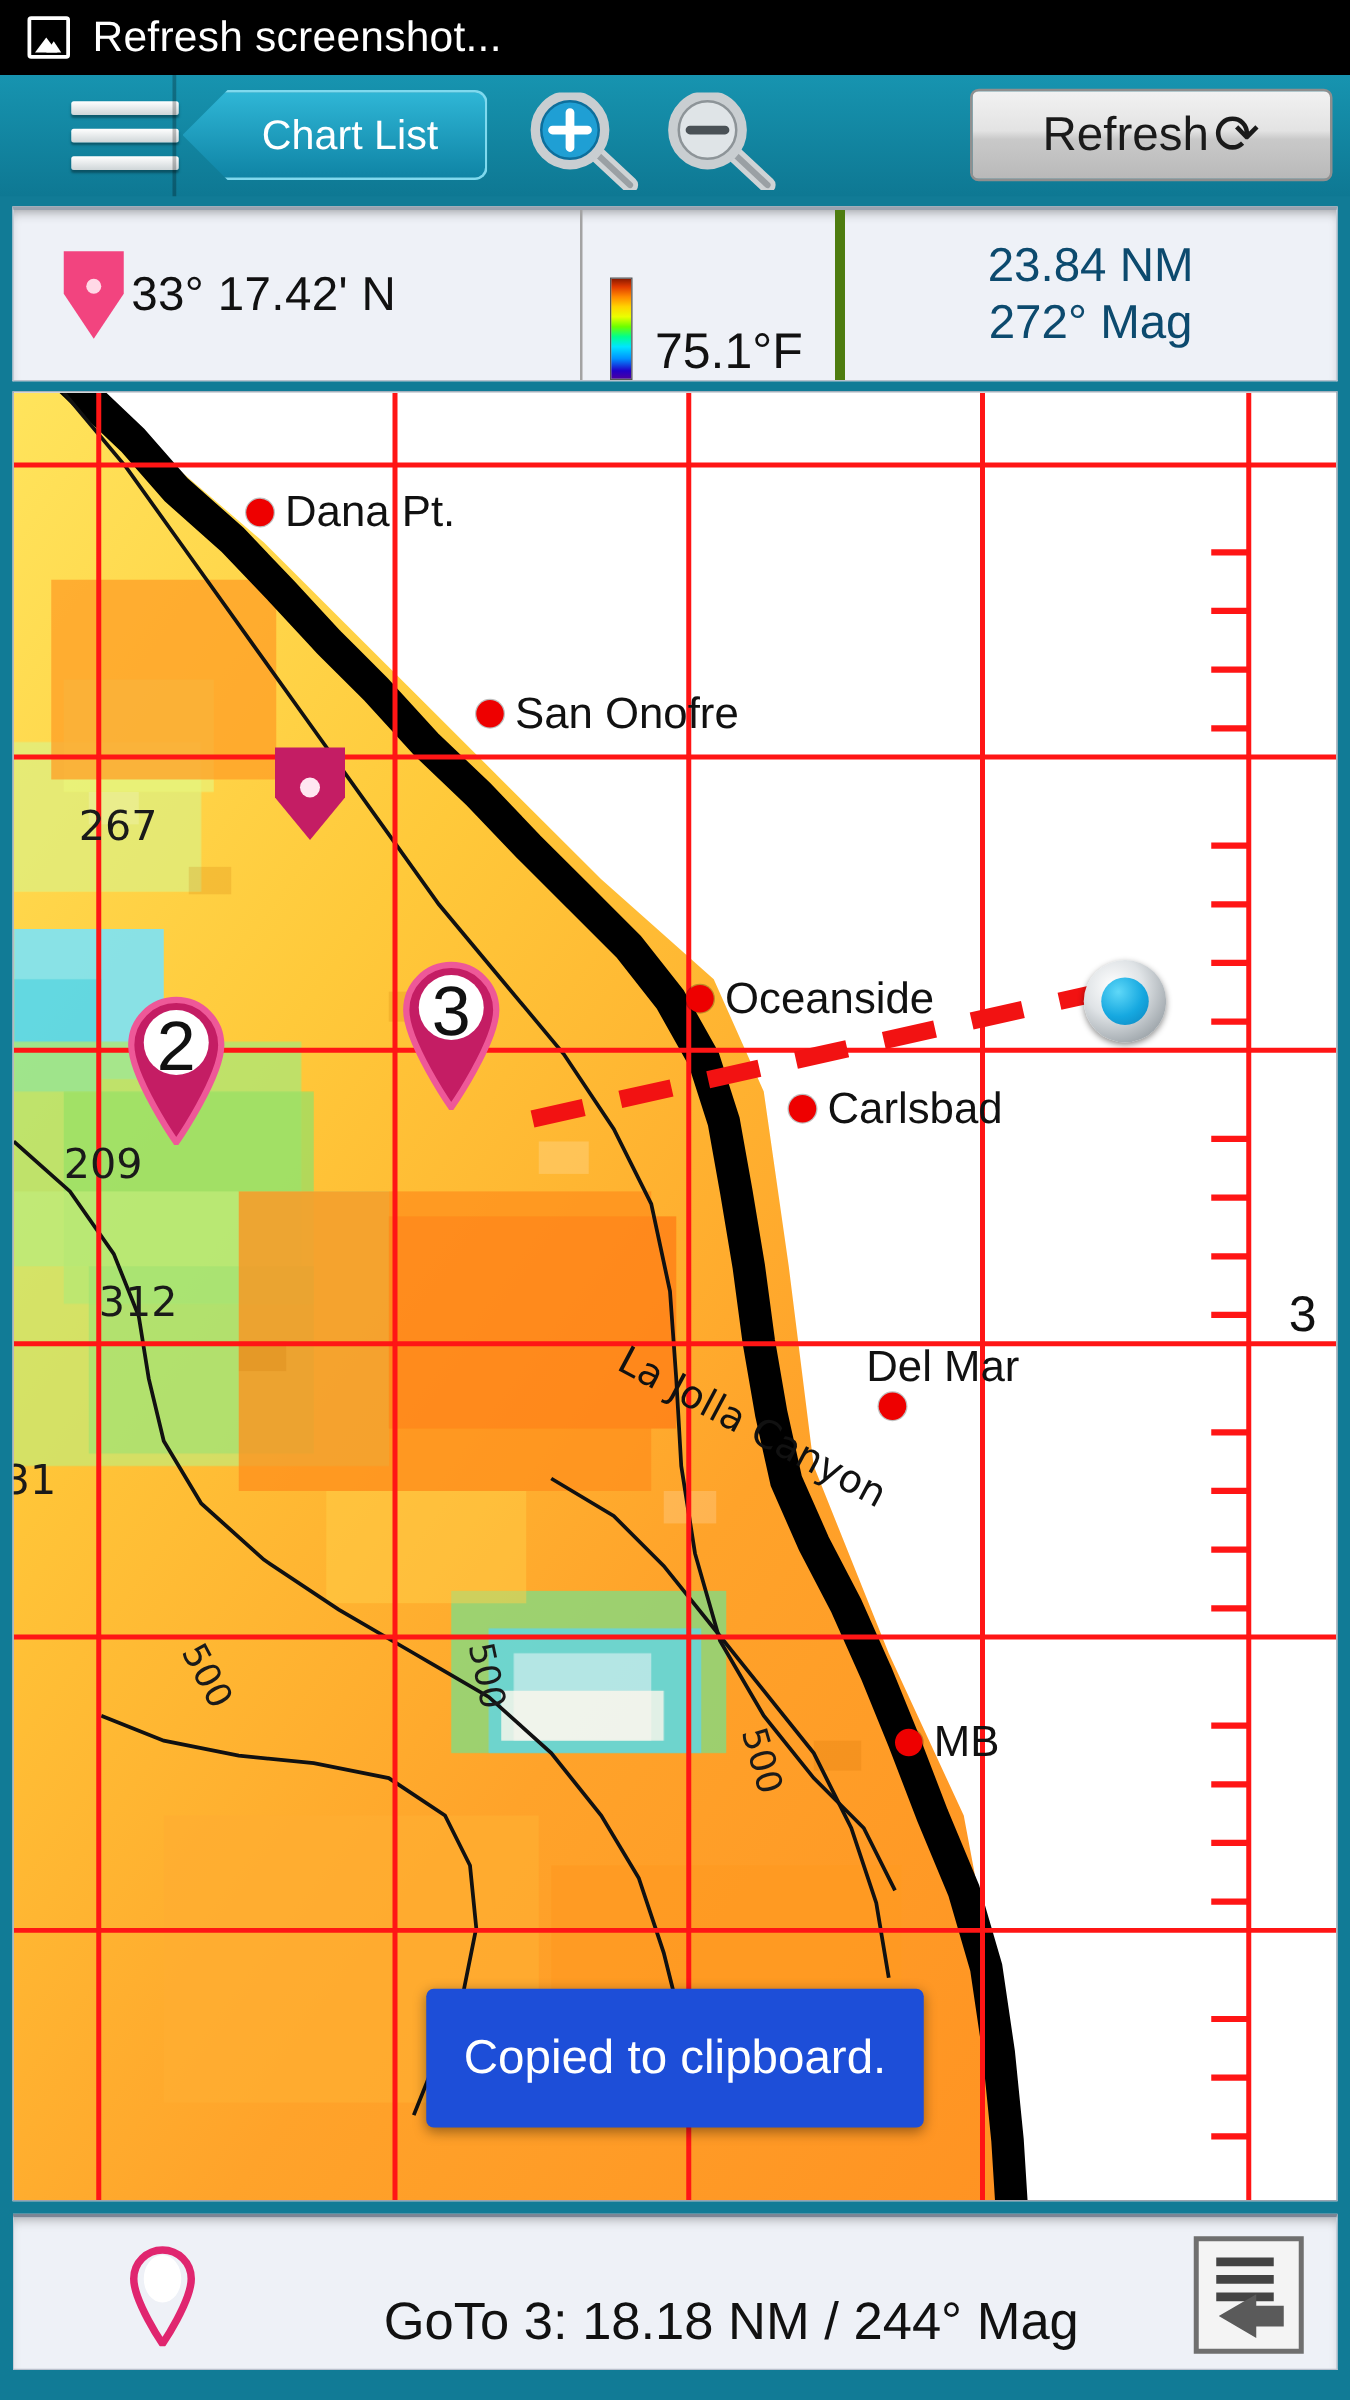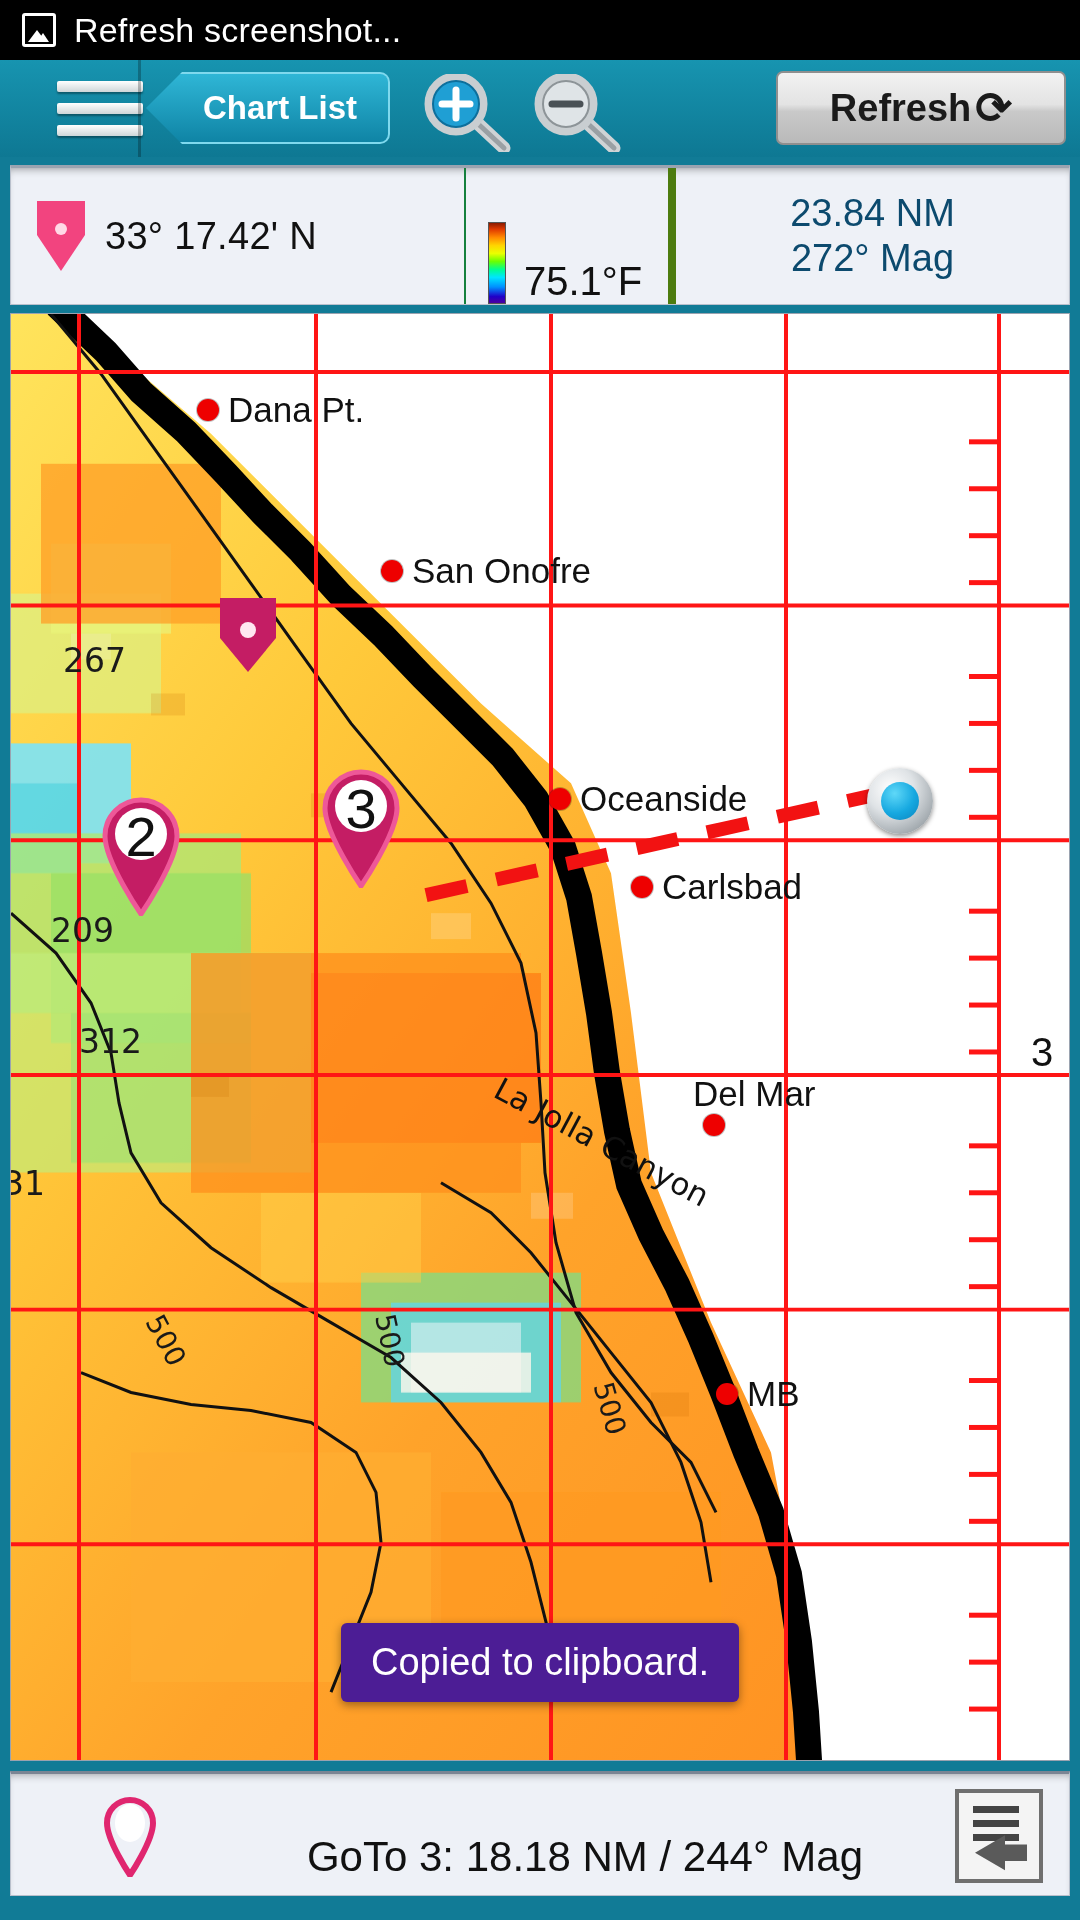--- a/index.html
+++ b/index.html
@@ -27,21 +27,21 @@
     content:"";position:absolute;right:4px;bottom:2px;
     border-left:6px solid transparent;border-right:6px solid transparent;
     border-bottom:9px solid #fff;
   }
   #status-text{ font-size:34px; letter-spacing:.2px; }
 
   
   #toolbar{
     height:97px; position:relative;
     background:linear-gradient(#1794b0,#0e7893);
-    display:flex; align-items:center;font-weight:bold;
+    display:flex; align-items:center;
   }
   #hamburger{
     width:200px; height:100%; display:flex;flex-direction:column;
     align-items:center;justify-content:center;gap:11px;
   }
   #hamburger span{
     display:block;width:86px;height:11px;border-radius:2px;
     background:linear-gradient(#ffffff,#cfd6d8);
     box-shadow:0 2px 2px rgba(0,0,0,.35);
   }
@@ -77,22 +77,22 @@
 
   
   #info-bar{
     margin:8px 10px 0 10px; height:140px;
     background:#eef1f7;
     border:1px solid #b9c0cc;
     border-top:3px solid #9aa3b0;
     display:flex; align-items:stretch;
     box-shadow:inset 0 6px 10px -6px rgba(0,0,0,.45);
   }
-  #info-pos{ flex:0 0 455px; display:flex;align-items:center;gap:16px;padding-left:22px;
-             border-right:2px solid #15803d; }
+  #info-pos{ flex:0 0 455px; display:flex;align-items:center;gap:2px;padding-left:36px;
+             border-right:2px solid #a3a3a3; }
   #pos-pin{ width:56px;height:74px;flex:none; }
   #info-pos .lines{ font-size:38px;line-height:1.18;color:#111;letter-spacing:.3px; }
   #info-temp{ flex:0 0 210px; display:flex;align-items:flex-end;gap:18px;padding-left:22px;
               border-right:8px solid #4d7c0f; }
   #temp-scale{
     width:18px;height:82px;flex:none;
     background:linear-gradient(to bottom,#8b1a00 0%,#e03a00 8%,#ff8a00 18%,#ffd400 28%,
       #eaff00 38%,#6bff00 48%,#00ff8e 58%,#00e5ff 68%,#0090ff 80%,#2000c8 92%,#4b00a0 100%);
     border:1px solid #555;
   }
@@ -142,22 +142,22 @@
   .depth-lbl{ position:absolute; font-size:33px;color:#1a1a1a;
               font-family:"DejaVu Sans", sans-serif; }
   .canyon-lbl{ position:absolute; font-size:31px;color:#111;
               font-family:"DejaVu Sans", sans-serif; }
   .lat-lbl{ position:absolute; font-size:40px;color:#111; }
 
   
   #toast{
     position:absolute; left:50%; transform:translateX(-50%);
     bottom:58px;
-    background:#4c1d95; color:#fff; border-radius:6px;
-    padding:18px 30px; font-size:38px; white-space:nowrap;
+    background:#1d4ed8; color:#fff; border-radius:6px;
+    padding:34px 30px; font-size:38px; white-space:nowrap;
     box-shadow:0 3px 10px rgba(0,0,0,.4);
   }
 
   
   #bottom-bar{
     margin:10px 10px 0 10px; height:125px;
     background:#eef1f7; border:1px solid #b9c0cc;
     border-top:3px solid #7b8594;
     display:flex;align-items:center; position:relative;
     box-shadow:inset 0 6px 10px -6px rgba(0,0,0,.4);

